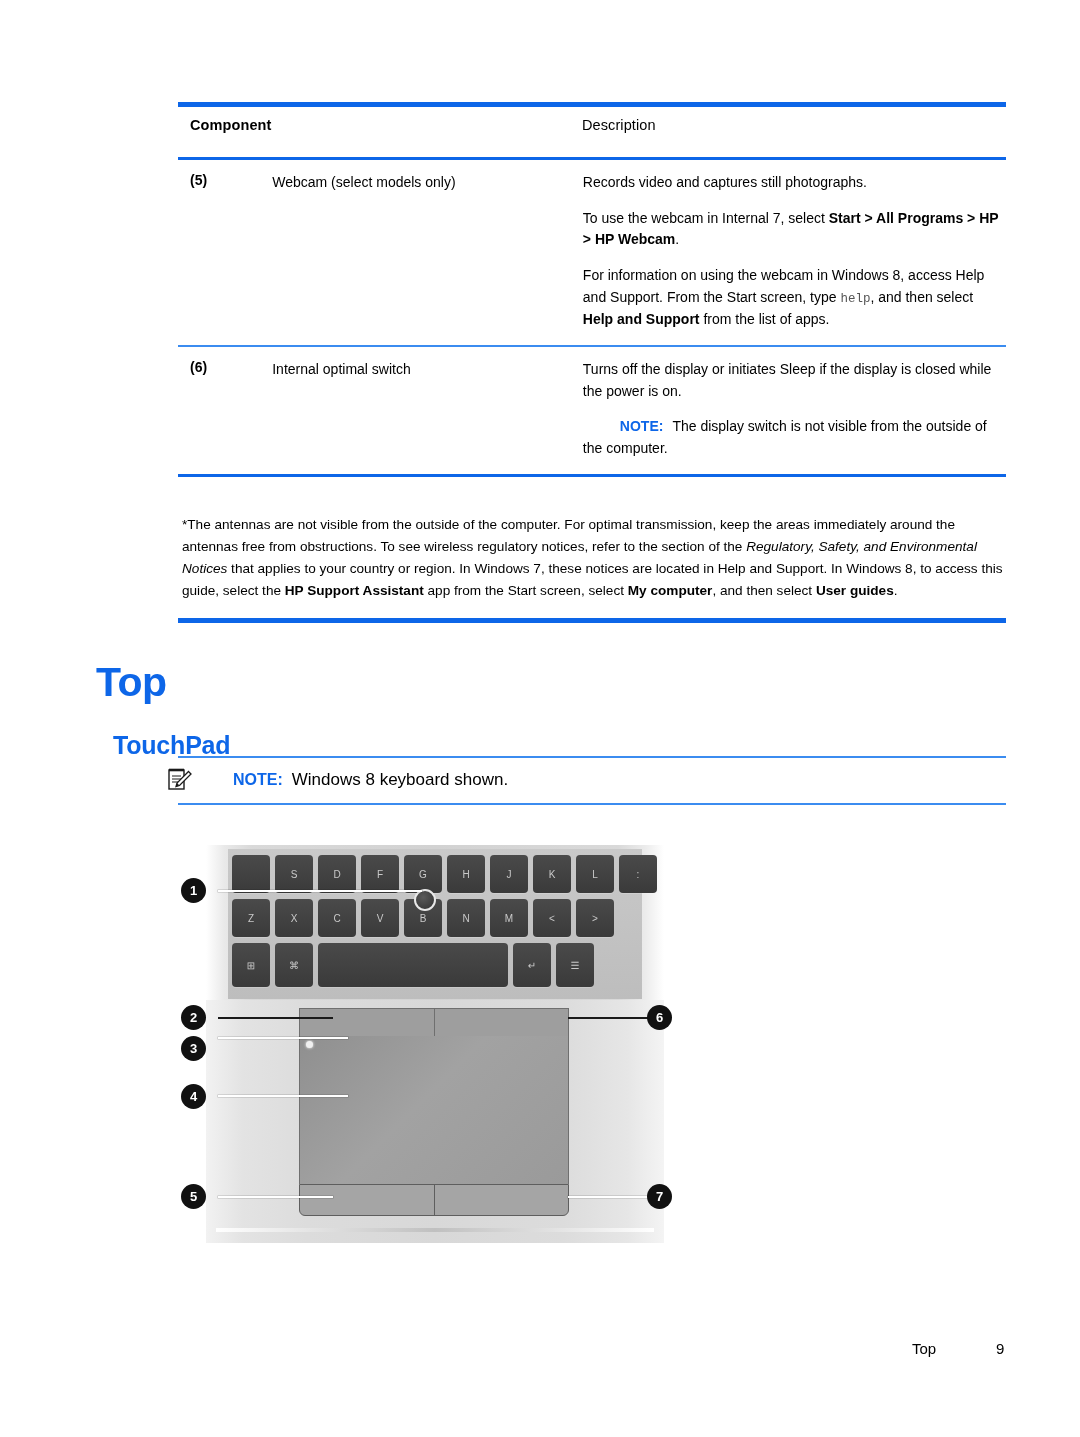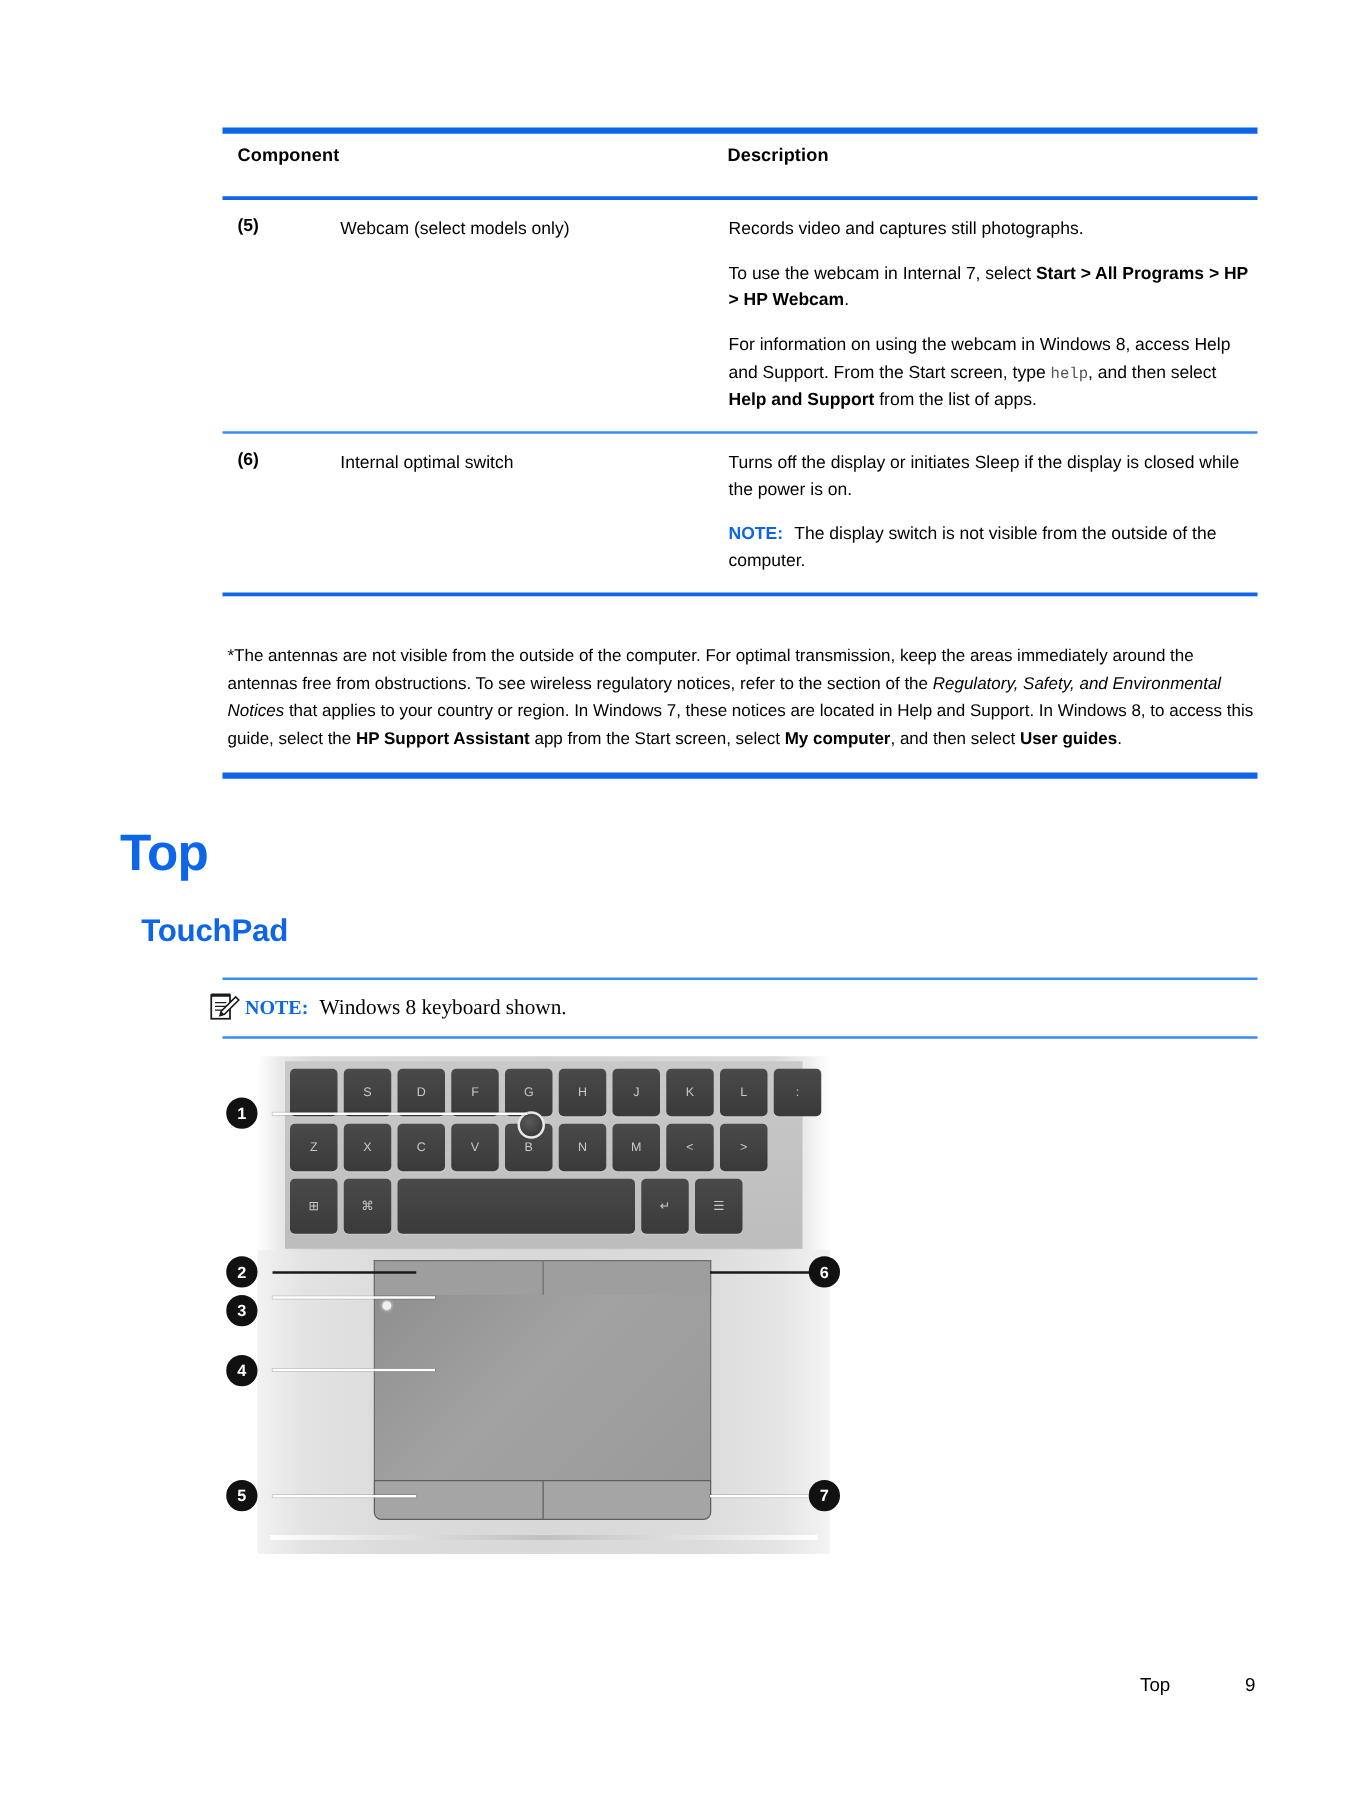--- a/index.html
+++ b/index.html
@@ -19,31 +19,31 @@
   
   .rule-thick { height: 5px; background: #0d66e8; }
   .rule-med   { height: 3px; background: #0d66e8; }
   .rule-thin  { height: 2px; background: #3b8cf0; }
 
   
   .table-block { position: absolute; left: 178px; top: 102px; width: 828px; }
 
   .thead { display: flex; padding: 10px 0 24px 12px; }
   .thead .col-comp { width: 392px; font-weight: bold; font-size: 14.5px; letter-spacing: .1px; }
-  .thead .col-desc { font-weight: bold; font-size: 14.5px; letter-spacing: .1px; }
+  .thead .col-desc { font-weight: normal; font-size: 14.5px; letter-spacing: .1px; }
 
   .trow { display: flex; padding: 12px 0 14px 0; }
   .cell-num  { width: 72px; padding-left: 12px; font-weight: bold; font-size: 14px; }
   .cell-name { width: 320px; font-size: 14px; line-height: 1.55; margin-left: 24px; }
   .cell-desc { width: 436px; font-size: 14px; line-height: 1.55; }
   .cell-desc p { margin: 0 0 14px 0; }
   .cell-desc p:last-child { margin-bottom: 0; }
   .mono { font-family: "Liberation Mono", monospace; font-size: 12.5px; color: #555; }
   b, strong { font-weight: bold; }
-  .note-lbl { color: #0d66e8; font-weight: bold; }
+  .note-lbl { color: #0d66e8; font-weight: bold; margin-left: 37px; }
   .note-gap { display: inline-block; width: 9px; }
 
   
   .footnote {
     position: absolute; left: 178px; top: 508px; width: 828px;
     font-size: 13.6px; line-height: 1.62; padding: 6px 2px 10px 4px;
   }
   .footnote i { font-style: italic; }
   .footnote-rule { position: absolute; left: 178px; top: 618px; width: 828px; }
 
@@ -51,21 +51,21 @@
   .h1-top {
     position: absolute; left: 96px; top: 659px;
     font-size: 41px; font-weight: bold; color: #0d66e8; letter-spacing: -.5px;
   }
   .h2-touchpad {
     position: absolute; left: 113px; top: 731px;
     font-size: 25px; font-weight: bold; color: #0d66e8; letter-spacing: -.2px;
   }
 
   
-  .notebox { position: absolute; left: 178px; top: 782px; width: 828px; font-family: Liberation Serif, serif; }
+  .notebox { position: absolute; left: 178px; top: 756px; width: 828px; }
   .notebox .nb-line-top { height: 2px; background: #3b8cf0; }
   .notebox .nb-line-bot { height: 2px; background: #3b8cf0; }
   .nb-body { display: flex; align-items: center; padding: 9px 0 10px 0; position: relative; }
   .nb-icon { width: 26px; height: 26px; margin-left: -12px; margin-right: 4px; flex: none; }
   .nb-text { font-size: 17px; }
   .nb-text .note-lbl { font-size: 16px; }
 
   
   .illus { position: absolute; left: 178px; top: 845px; width: 500px; height: 405px; }
 

